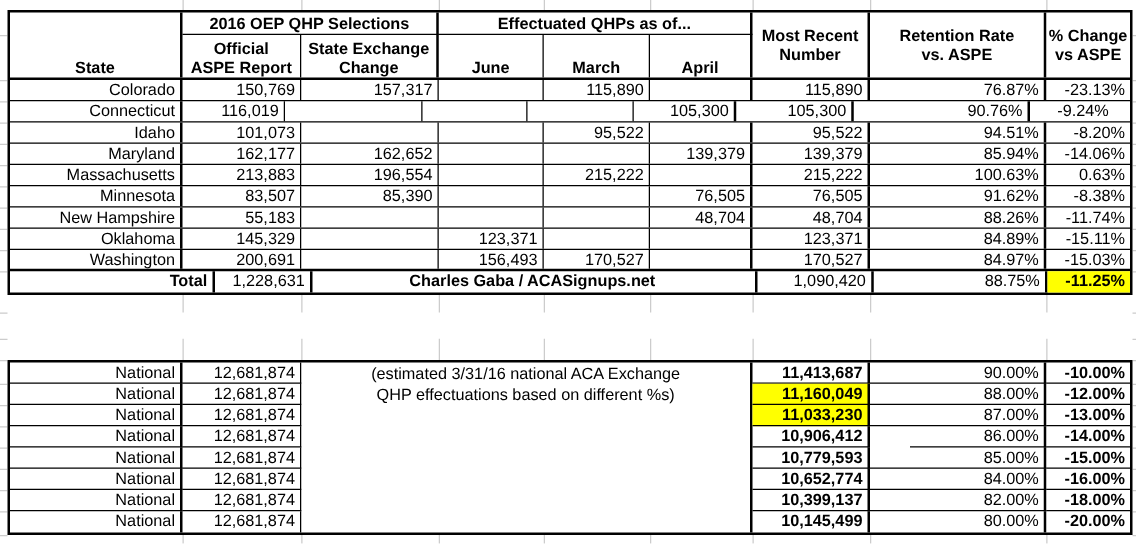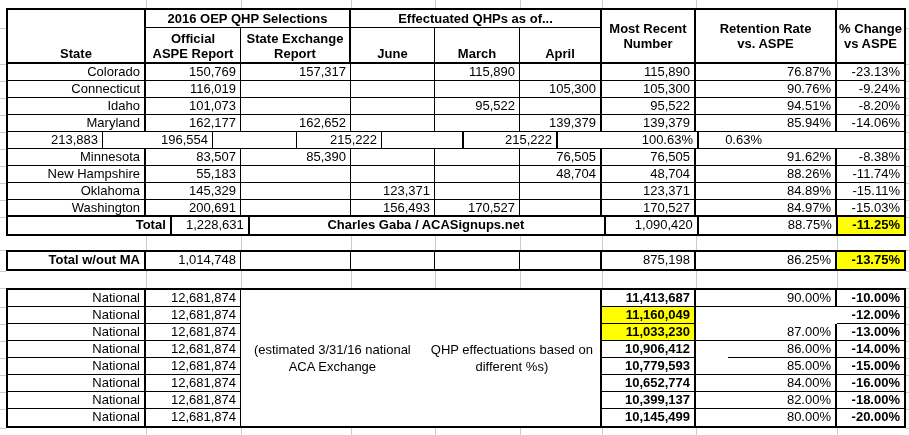--- a/index.html
+++ b/index.html
@@ -22,21 +22,21 @@
   .cell{box-sizing:border-box;height:100%;font-size:13px;line-height:16px;
         padding:0 4px 0 2px;white-space:nowrap;overflow:hidden;}
   .num{text-align:right;}
   .ctr{text-align:center;}
   .b{font-weight:bold;}
   .yellow{background:#ffff00;}
   .br1{border-right:1px solid #000;}
   .br2{border-right:2px solid #000;}
   .bb1{border-bottom:1px solid #000;}
   .bb2{border-bottom:2px solid #000;}
-  .note{box-sizing:border-box;display:flex;flex-direction:row;justify-content:center;
+  .note{box-sizing:border-box;display:flex;flex-direction:column;
         align-items:center;font-size:13px;line-height:17px;text-align:center;}
   .gl{position:absolute;background:#cccccc;}
 </style>
 </head>
 <body>
 
 <div class="sheet">
 
   <div id="gridlines">
       <div class="gl" style="left: 146px; top: 0px; width: 1px; height: 8px;"></div>
@@ -121,21 +121,21 @@
     <div class="hdr">
       <div class="hc br2" style="grid-column:1;grid-row:1 / span 2">State</div>
       <div class="hc br2 bb1" style="grid-column:2 / span 2;grid-row:1">2016 OEP QHP Selections</div>
       <div class="hc br2 bb1" style="grid-column:4 / span 3;grid-row:1">Effectuated QHPs as of...</div>
       <div class="hc br1" style="grid-column:2;grid-row:2">
         <div>Official</div>
         <div>ASPE Report</div>
       </div>
       <div class="hc br2" style="grid-column:3;grid-row:2">
         <div>State Exchange</div>
-        <div>Report</div>
+        <div>Change</div>
       </div>
       <div class="hc br1" style="grid-column:4;grid-row:2">June</div>
       <div class="hc br1" style="grid-column:5;grid-row:2">March</div>
       <div class="hc br2" style="grid-column:6;grid-row:2">April</div>
       <div class="hc mid br2" style="grid-column:7;grid-row:1 / span 2">
         <div>Most Recent</div>
         <div>Number</div>
       </div>
       <div class="hc mid br2" style="grid-column:8;grid-row:1 / span 2">
         <div>Retention Rate</div>
@@ -153,21 +153,21 @@
           <div class="cell num br1" style="width: 110px;">157,317</div>
           <div class="cell num br1" style="width: 84px;"></div>
           <div class="cell num br1" style="width: 85px;">115,890</div>
           <div class="cell num br2" style="width: 82px;"></div>
           <div class="cell num br2" style="width: 94px;">115,890</div>
           <div class="cell num br2" style="width: 141px;">76.87%</div>
           <div class="cell num " style="width: 67px;">-23.13%</div>
         </div>
         <div class="trow bb1">
           <div class="cell num br2" style="width: 138px;">Connecticut</div>
-          <div class="cell num br1" style="width: 95px;">116,019</div>
+          <div class="cell num br1" style="width: 82px;">116,019</div>
           <div class="cell num br1" style="width: 110px;"></div>
           <div class="cell num br1" style="width: 84px;"></div>
           <div class="cell num br1" style="width: 85px;"></div>
           <div class="cell num br2" style="width: 82px;">105,300</div>
           <div class="cell num br2" style="width: 94px;">105,300</div>
           <div class="cell num br2" style="width: 141px;">90.76%</div>
           <div class="cell num " style="width: 67px;">-9.24%</div>
         </div>
         <div class="trow bb1">
           <div class="cell num br2" style="width: 138px;">Idaho</div>
@@ -185,20 +185,21 @@
           <div class="cell num br1" style="width: 95px;">162,177</div>
           <div class="cell num br1" style="width: 110px;">162,652</div>
           <div class="cell num br1" style="width: 84px;"></div>
           <div class="cell num br1" style="width: 85px;"></div>
           <div class="cell num br2" style="width: 82px;">139,379</div>
           <div class="cell num br2" style="width: 94px;">139,379</div>
           <div class="cell num br2" style="width: 141px;">85.94%</div>
           <div class="cell num " style="width: 67px;">-14.06%</div>
         </div>
         <div class="trow bb1">
+          <div class="cell num br2" style="width: 138px;">Massachusetts</div>
           <div class="cell num br1" style="width: 95px;">213,883</div>
           <div class="cell num br1" style="width: 110px;">196,554</div>
           <div class="cell num br1" style="width: 84px;"></div>
           <div class="cell num br1" style="width: 85px;">215,222</div>
           <div class="cell num br2" style="width: 82px;"></div>
           <div class="cell num br2" style="width: 94px;">215,222</div>
           <div class="cell num br2" style="width: 141px;">100.63%</div>
           <div class="cell num " style="width: 67px;">0.63%</div>
         </div>
         <div class="trow bb1">
@@ -249,47 +250,35 @@
           <div class="cell num b br2" style="width: 166px;">Total</div>
           <div class="cell num br2" style="width: 79px;">1,228,631</div>
           <div class="cell ctr b br2" style="width: 361px;">Charles Gaba / ACASignups.net</div>
           <div class="cell num br2" style="width: 94px;">1,090,420</div>
           <div class="cell num br2" style="width: 141px;">88.75%</div>
           <div class="cell num b yellow" style="width: 67px;">-11.25%</div>
         </div>
       </div>
   </div>
 
-  <div id="blockB" class="blk">
-    <div id="blockB-row">
-        <div class="cell num b br2" style="width: 138px;">Total w/out MA</div>
-        <div class="cell num br1" style="width: 95px;">1,014,748</div>
-        <div class="cell br1" style="width: 110px;"></div>
-        <div class="cell br1" style="width: 84px;"></div>
-        <div class="cell br1" style="width: 85px;"></div>
-        <div class="cell br2" style="width: 82px;"></div>
-        <div class="cell num br2" style="width: 94px;">875,198</div>
-        <div class="cell num br2" style="width: 141px;">86.25%</div>
-        <div class="cell num b yellow" style="width: 67px;">-13.75%</div>
-      </div>
-  </div>
 
   <div id="blockC" class="blk">
     <div class="note br2" style="grid-column:3;grid-row:1 / span 8">
       <div>(estimated 3/31/16 national ACA Exchange</div>
       <div>QHP effectuations based on different %s)</div>
     </div>
   <div class="cell num br2 bb1" style="grid-area: 1 / 1;">National</div>
       <div class="cell num br1 bb1" style="grid-area: 1 / 2;">12,681,874</div>
       <div class="cell num b br2 bb1" style="grid-area: 1 / 4;">11,413,687</div>
       <div class="cell num br2 bb1" style="grid-area: 1 / 5;">90.00%</div>
       <div class="cell num b bb1" style="grid-area: 1 / 6;">-10.00%</div>
       <div class="cell num br2 bb1" style="grid-area: 2 / 1;">National</div>
       <div class="cell num br1 bb1" style="grid-area: 2 / 2;">12,681,874</div>
       <div class="cell num b br2 yellow bb1" style="grid-area: 2 / 4;">11,160,049</div>
+      <div class="cell num br2 bb1" style="grid-area: 2 / 5;">88.00%</div>
       <div class="cell num b bb1" style="grid-area: 2 / 6;">-12.00%</div>
       <div class="cell num br2 bb1" style="grid-area: 3 / 1;">National</div>
       <div class="cell num br1 bb1" style="grid-area: 3 / 2;">12,681,874</div>
       <div class="cell num b br2 yellow bb1" style="grid-area: 3 / 4;">11,033,230</div>
       <div class="cell num br2 bb1" style="grid-area: 3 / 5;">87.00%</div>
       <div class="cell num b bb1" style="grid-area: 3 / 6;">-13.00%</div>
       <div class="cell num br2 bb1" style="grid-area: 4 / 1;">National</div>
       <div class="cell num br1 bb1" style="grid-area: 4 / 2;">12,681,874</div>
       <div class="cell num b br2 bb1" style="grid-area: 4 / 4;">10,906,412</div>
       <div class="cell num br2 bb1" style="grid-area: 4 / 5; margin-left: 32px;">86.00%</div>

